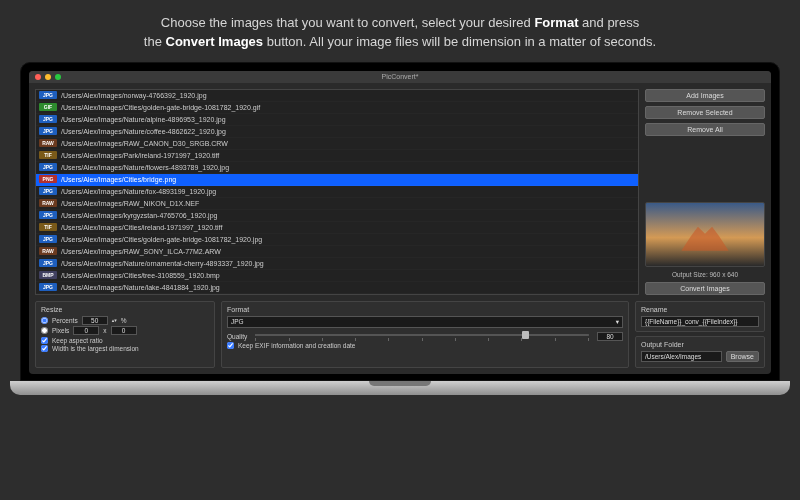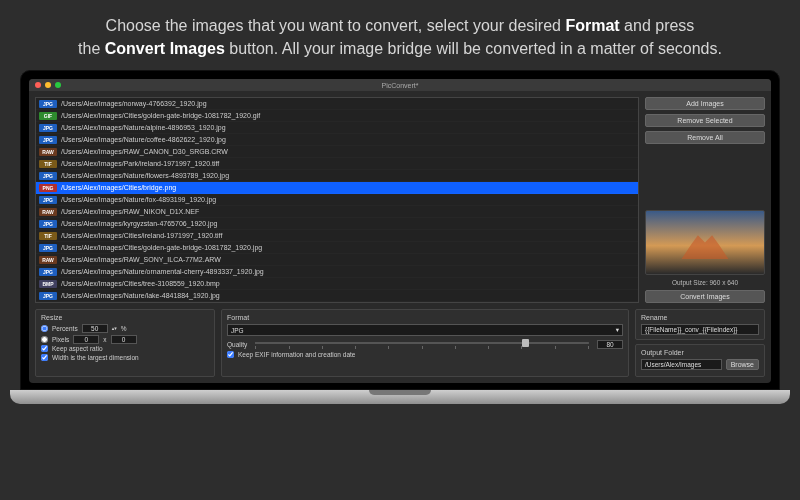--- a/index.html
+++ b/index.html
@@ -7,21 +7,21 @@
     background: #2d2d2d;
     font-family: -apple-system, "Helvetica Neue", Arial, sans-serif;
     width: 800px; height: 500px;
     overflow: hidden;
     color: #ddd;
     position: relative;
   }
   .marketing {
     text-align: center;
     padding: 14px 30px 10px;
-    font-size: 16px;
+    font-size: 13px;
     font-weight: 300;
     color: #d6d6d6;
     line-height: 1.45;
   }
   .marketing b { font-weight: 600; color: #fff; }
   .laptop {
     width: 760px;
     margin: 0 auto;
     background: #000;
     border: 1px solid #111;
@@ -178,21 +178,21 @@
   .base::after{
     content:""; position:absolute; left:46%; right:46%; top:0; height:5px;
     background:#777; border-radius:0 0 6px 6px;
   }
 </style>
 </head>
 <body>
 
 <div class="marketing">
   <span>Choose the images that you want to convert, select your desired </span><b>Format</b><span> and press</span><br>
-  <span>the </span><b>Convert Images</b><span> button. All your image bridge will be converted in a matter of seconds.</span>
+  <span>the </span><b>Convert Images</b><span> button. All your image files will be dimension in a matter of seconds.</span>
 </div>
 
 <div class="laptop">
   <div class="screen">
 
     <div class="titlebar">
       <div class="traffic">
         <div class="dot red"></div>
         <div class="dot yellow"></div>
         <div class="dot green"></div>

